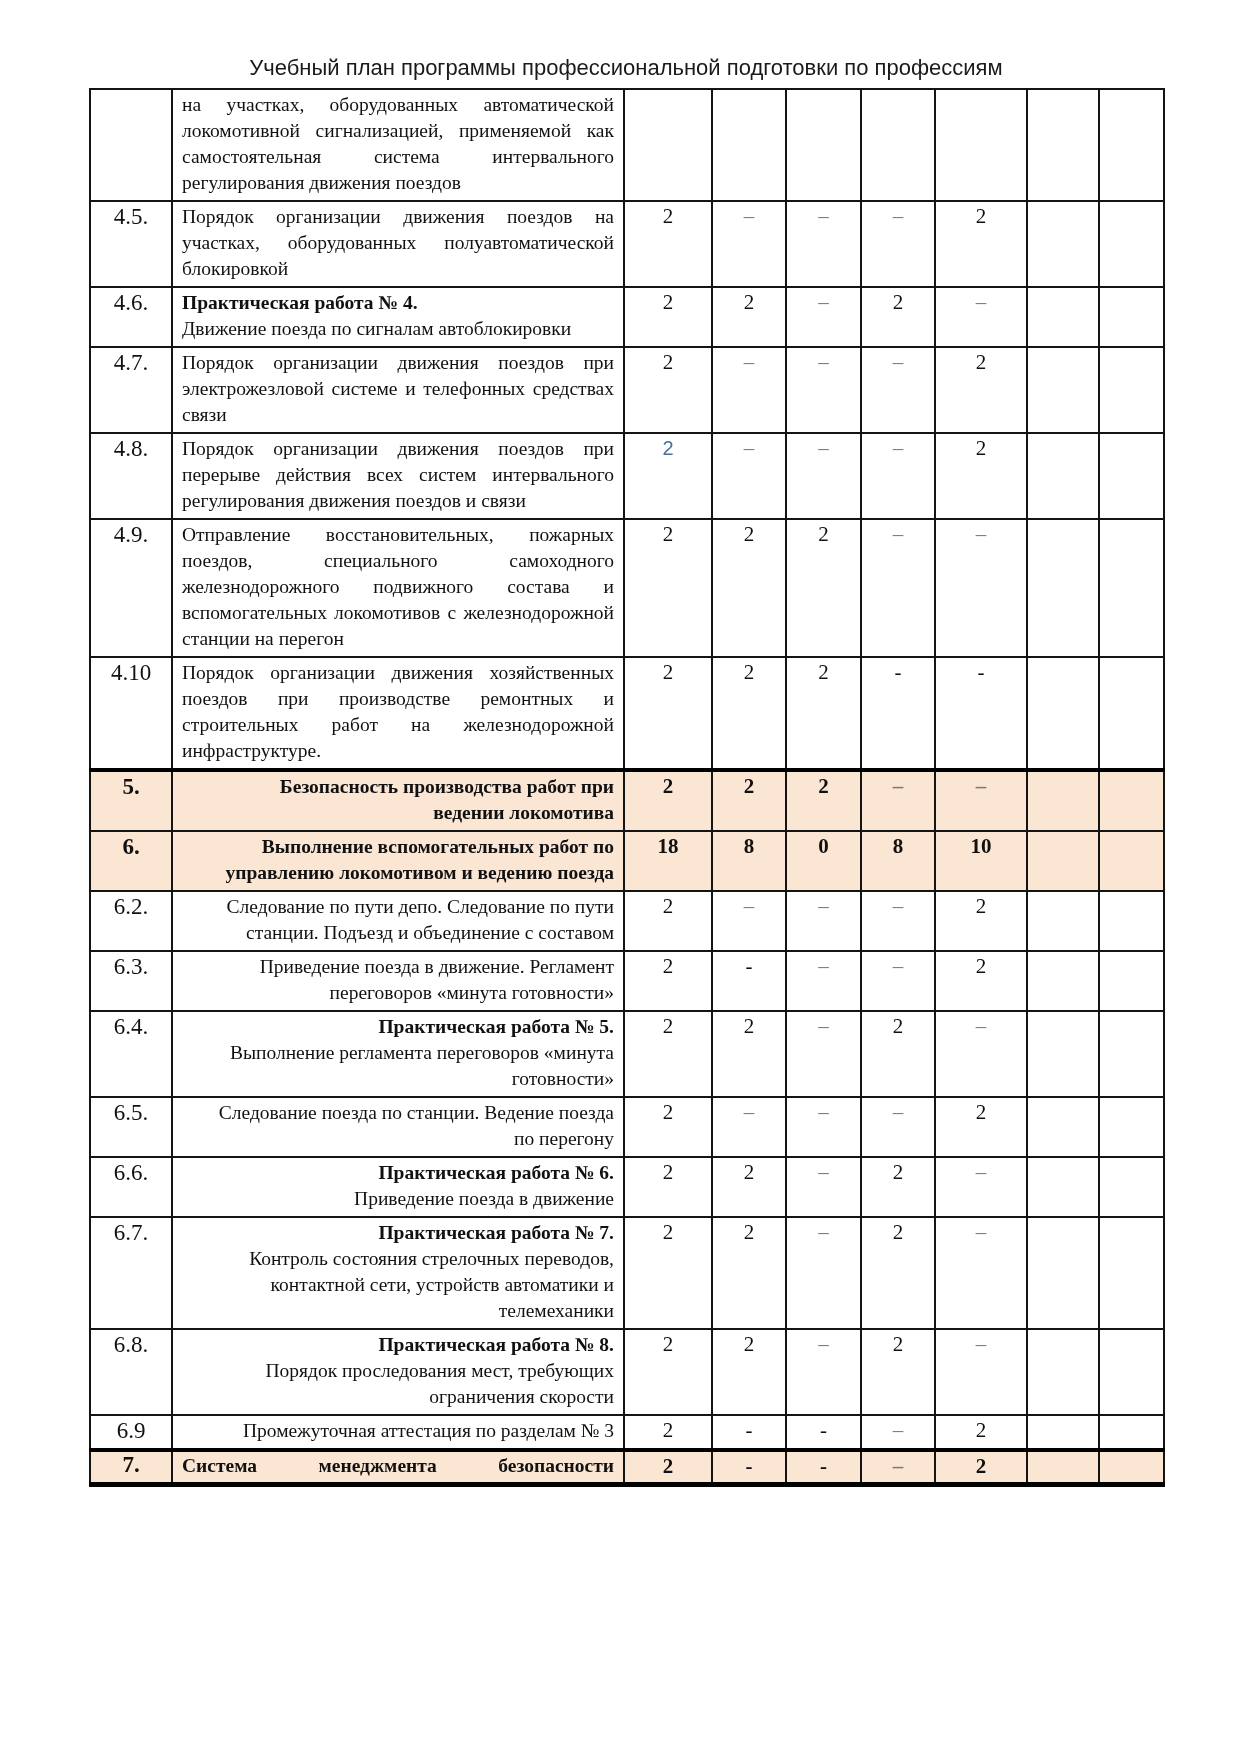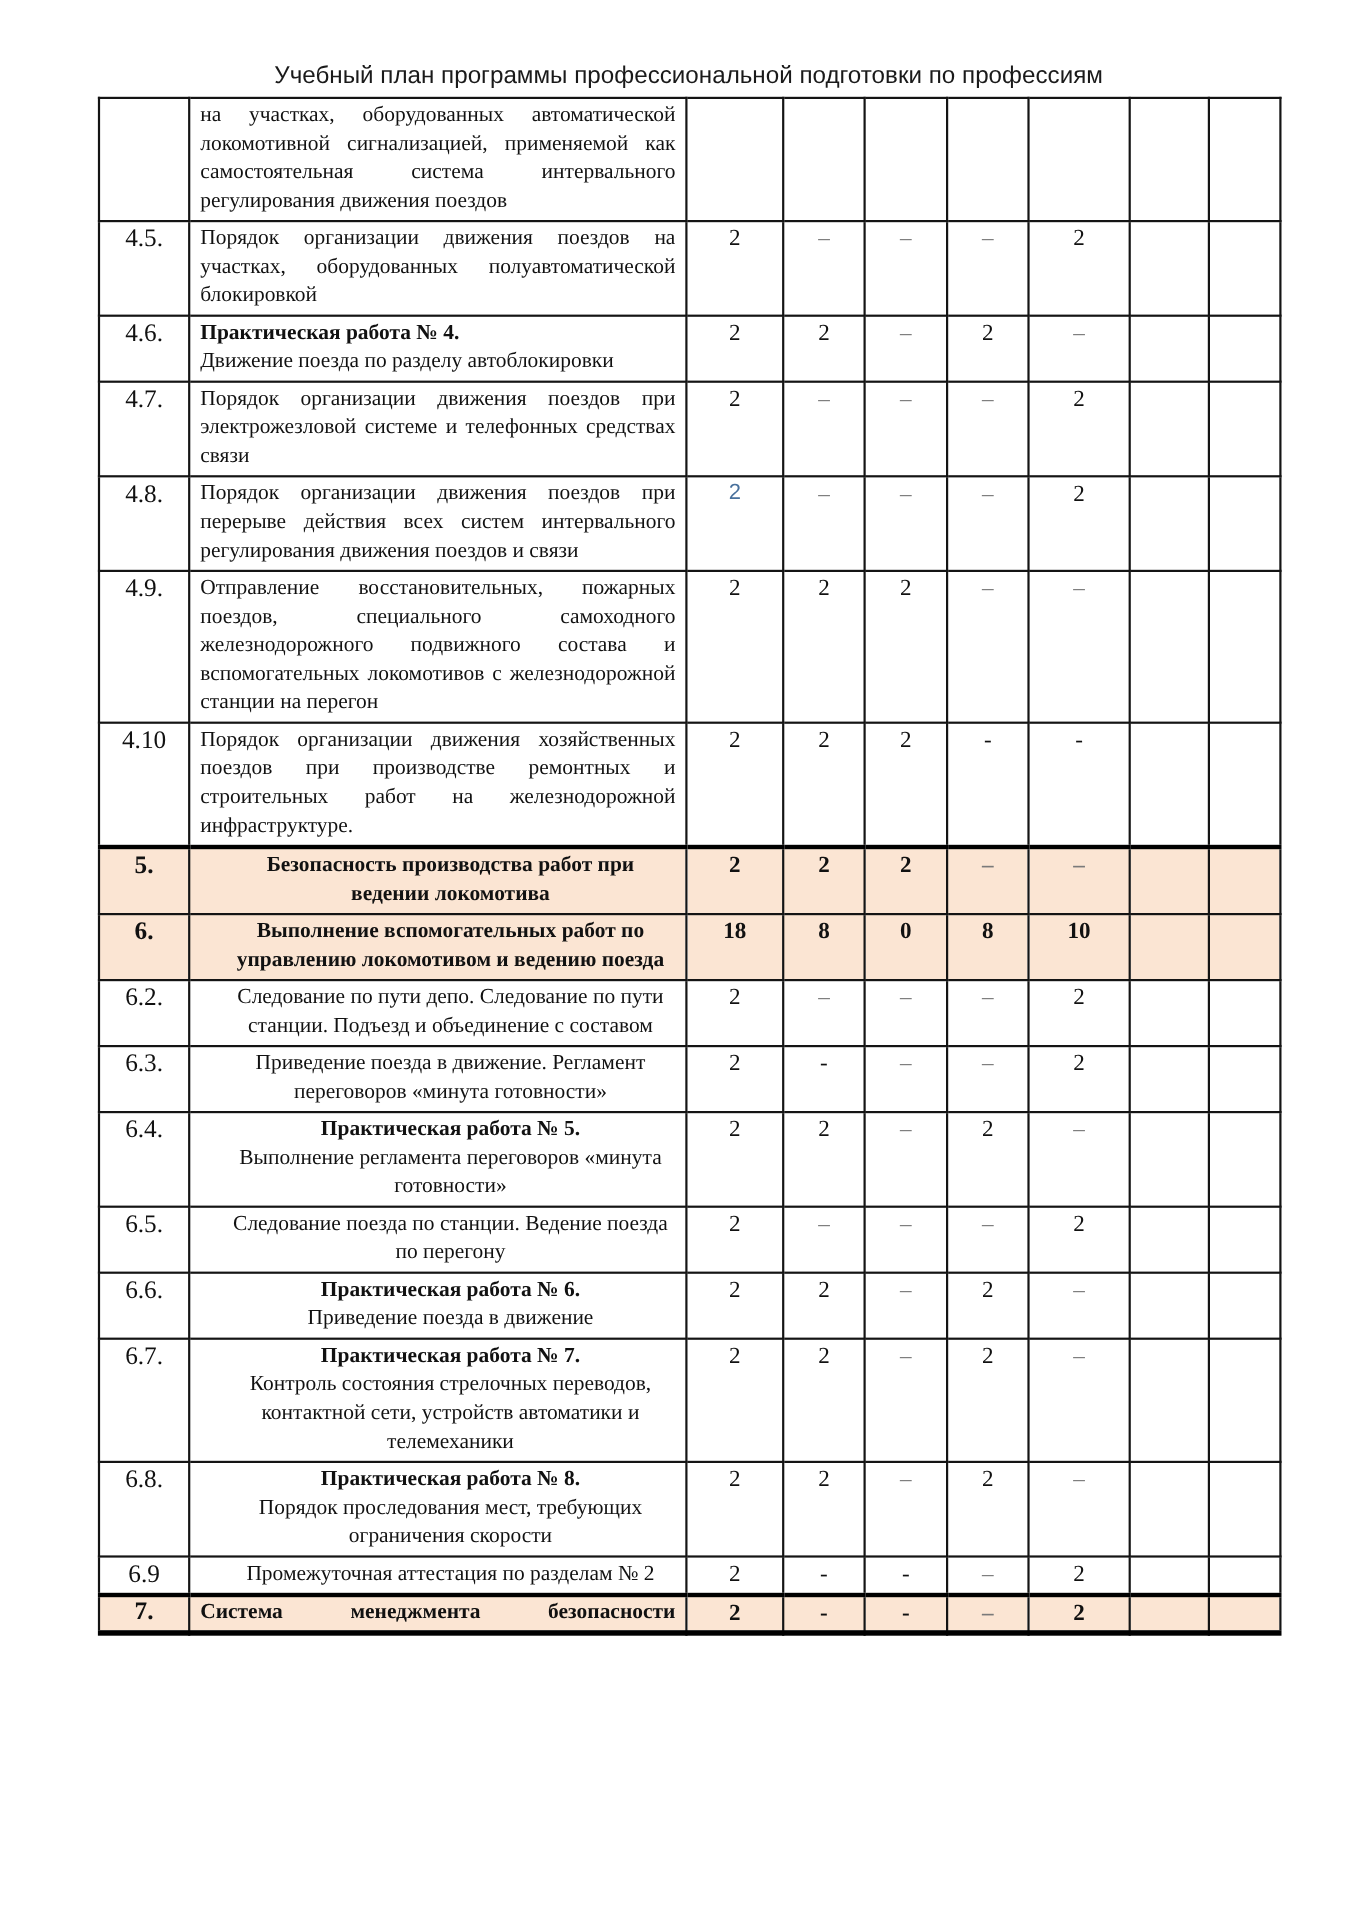--- a/index.html
+++ b/index.html
@@ -34,21 +34,21 @@
     font-size:19.5px;line-height:26px;padding:2px 9px 4px 9px;
   }
   td.textcell .run{display:block;}
   td.textcell .run.b{font-weight:bold;}
   tr.boldrow td{font-weight:bold;}
   td.valcell{
     vertical-align:middle;text-align:center;font-size:21px;line-height:24px;
     padding:2px;
   }
   .t-justify td.textcell{text-align:justify;}
-  .t-left td.textcell{text-align:center;padding-left:32px;}
+  .t-left td.textcell{text-align:right;padding-left:32px;}
   .t-justify-last td.textcell{text-align:justify;text-align-last:justify;}
   tr.cut-row td{height:26px;}
   tr.cut-row td.textcell{padding-top:1px;padding-bottom:0;line-height:25px;}
   tr.cut-row td.numcell{padding-top:0;line-height:25px;}
 </style>
 </head>
 <body>
 
 <div class="doc-header">
   <div class="title1">Учебный план программы профессиональной подготовки по профессиям</div>
@@ -90,21 +90,21 @@
         <td class="valcell" style="color: rgb(122, 122, 122);">–</td>
         <td class="valcell" style="color: rgb(122, 122, 122);">–</td>
         <td class="valcell">2</td>
         <td class="valcell"></td>
         <td class="valcell"></td>
       </tr>
       <tr class="t-justify">
         <td class="numcell">4.6.</td>
         <td class="textcell">
           <span class="run b">Практическая работа № 4.</span>
-          <span class="run">Движение поезда по разделу автоблокировки</span>
+          <span class="run">Движение поезда по сигналам автоблокировки</span>
         </td>
         <td class="valcell">2</td>
         <td class="valcell">2</td>
         <td class="valcell" style="color: rgb(122, 122, 122);">–</td>
         <td class="valcell">2</td>
         <td class="valcell" style="color: rgb(122, 122, 122);">–</td>
         <td class="valcell"></td>
         <td class="valcell"></td>
       </tr>
       <tr class="t-justify">
@@ -276,21 +276,21 @@
         <td class="valcell">2</td>
         <td class="valcell" style="color: rgb(122, 122, 122);">–</td>
         <td class="valcell">2</td>
         <td class="valcell" style="color: rgb(122, 122, 122);">–</td>
         <td class="valcell"></td>
         <td class="valcell"></td>
       </tr>
       <tr class="t-left">
         <td class="numcell">6.9</td>
         <td class="textcell">
-          <span class="run">Промежуточная аттестация по разделам № 2</span>
+          <span class="run">Промежуточная аттестация по разделам № 3</span>
         </td>
         <td class="valcell">2</td>
         <td class="valcell">-</td>
         <td class="valcell">-</td>
         <td class="valcell" style="color: rgb(122, 122, 122);">–</td>
         <td class="valcell">2</td>
         <td class="valcell"></td>
         <td class="valcell"></td>
       </tr>
       <tr class="t-justify-last shaded thick-top boldrow cut-row">

